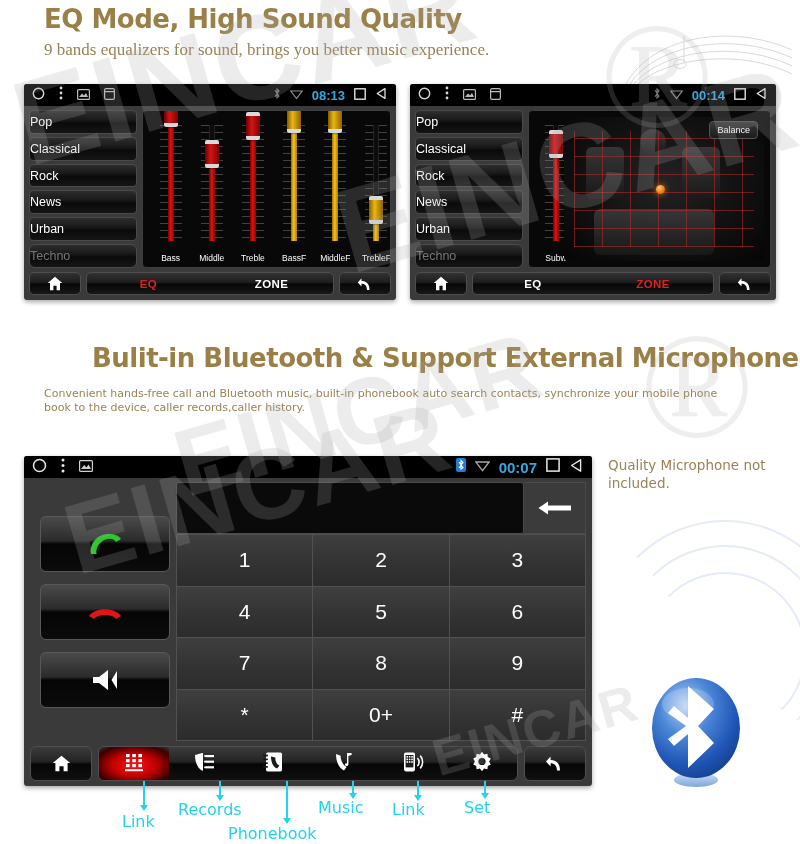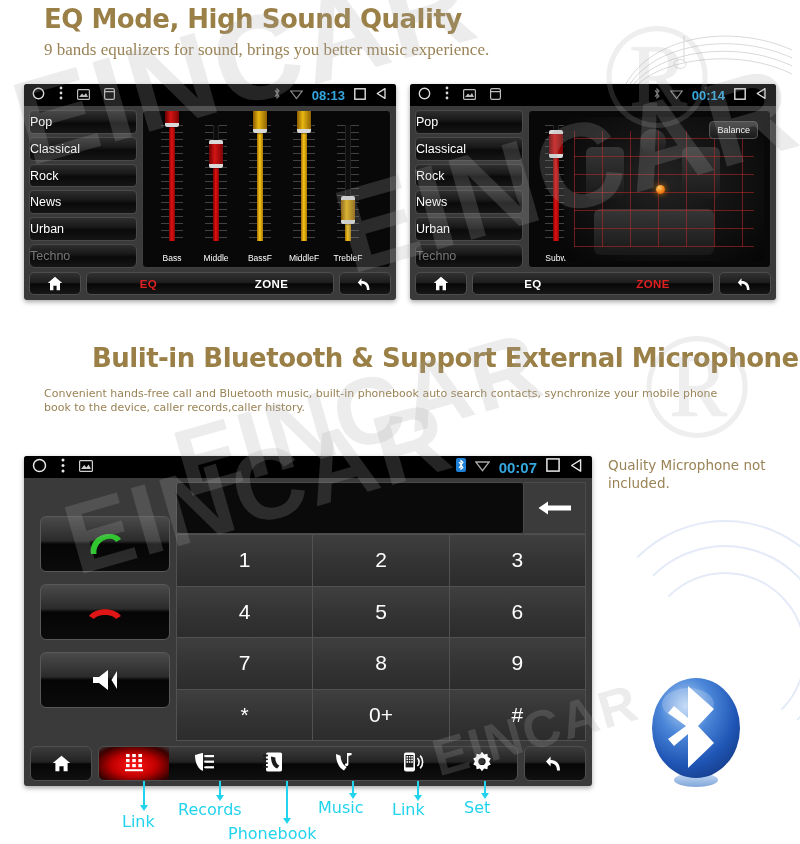--- a/index.html
+++ b/index.html
@@ -335,20 +335,27 @@
             <div class="fader">
               <div class="ticks"></div>
               <div class="track"></div>
               <div class="fill red" style="height: 56%;"></div>
               <div class="knob" style="bottom: calc(56% + 12px);"></div>
               <div class="flabel">Middle</div>
             </div>
             <div class="fader">
               <div class="ticks"></div>
               <div class="track"></div>
+              <div class="fill red" style="height: 74%;"></div>
+              <div class="knob" style="bottom: calc(74% + 12px);"></div>
+              <div class="flabel">Treble</div>
+            </div>
+            <div class="fader">
+              <div class="ticks"></div>
+              <div class="track"></div>
               <div class="fill yel" style="height: 78%;"></div>
               <div class="knob yel" style="bottom: calc(78% + 12px);"></div>
               <div class="flabel">BassF</div>
             </div>
             <div class="fader">
               <div class="ticks"></div>
               <div class="track"></div>
               <div class="fill yel" style="height: 78%;"></div>
               <div class="knob yel" style="bottom: calc(78% + 12px);"></div>
               <div class="flabel">MiddleF</div>

